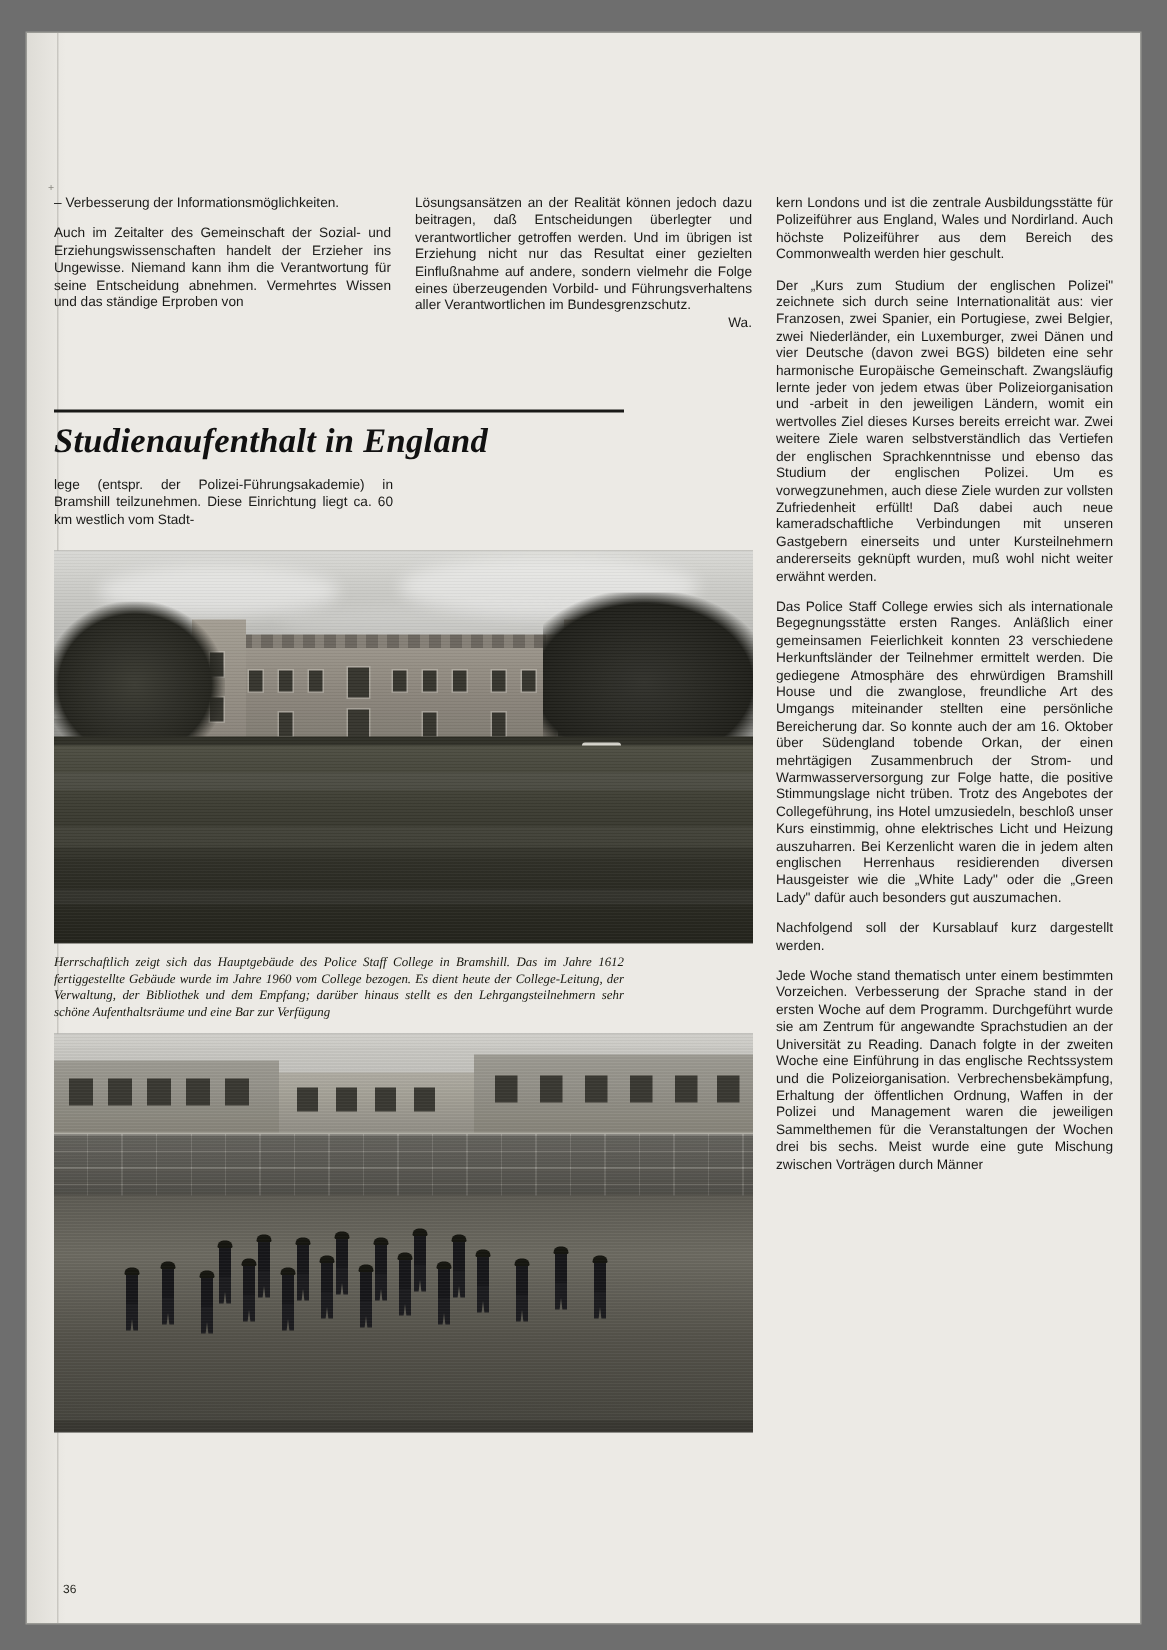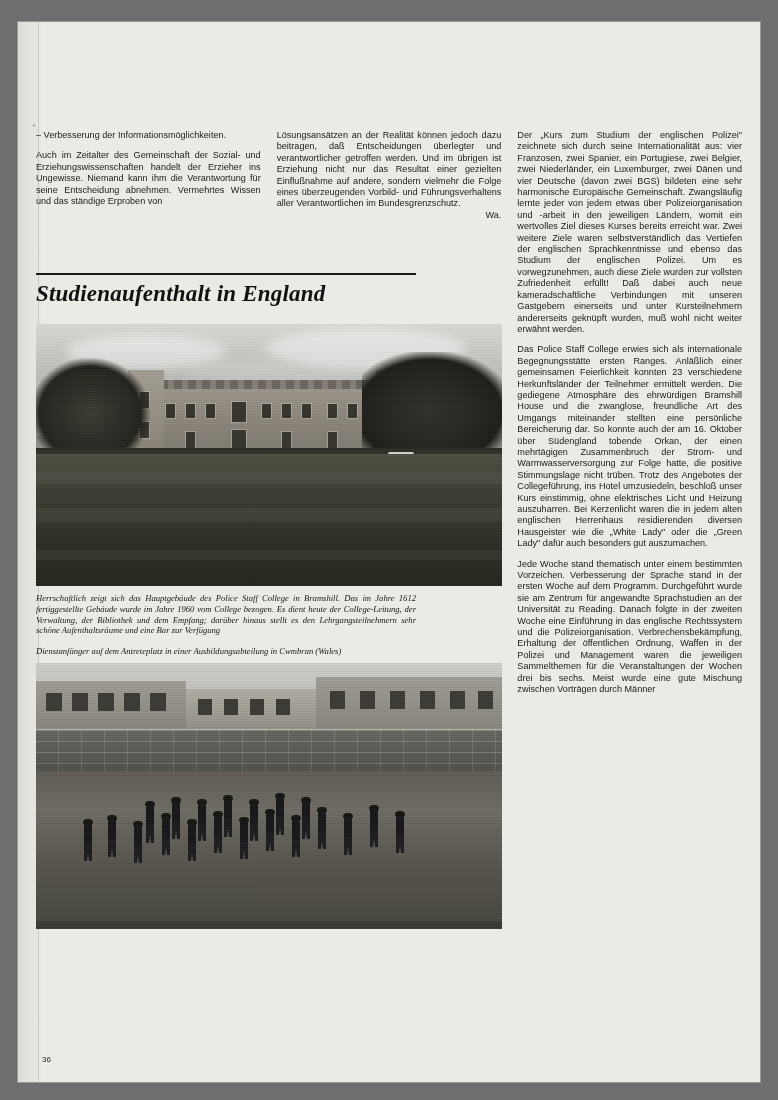--- a/index.html
+++ b/index.html
@@ -251,31 +251,36 @@
           <p>– Verbesserung der Informationsmöglichkeiten.</p>
           <p>Auch im Zeitalter des Gemeinschaft der Sozial- und Erziehungswissenschaften handelt der Erzieher ins Ungewisse. Niemand kann ihm die Verantwortung für seine Entscheidung abnehmen. Vermehrtes Wissen und das ständige Erproben von</p>
         </div>
 
         <div class="col pcol-mid">
           <p>Lösungsansätzen an der Realität können jedoch dazu beitragen, daß Entscheidungen überlegter und verantwortlicher getroffen werden. Und im übrigen ist Erziehung nicht nur das Resultat einer gezielten Einflußnahme auf andere, sondern vielmehr die Folge eines überzeugenden Vorbild- und Führungsverhaltens aller Verantwortlichen im Bundesgrenzschutz.</p>
           <p style="text-align:right;margin-top:-9px;">Wa.</p>
         </div>
 
         <div class="col pcol-right">
+          <p>kern Londons und ist die zentrale Ausbildungsstätte für Polizeiführer aus England, Wales und Nordirland. Auch höchste Polizeiführer aus dem Bereich des Commonwealth werden hier geschult.</p>
           <p>Der „Kurs zum Studium der englischen Polizei" zeichnete sich durch seine Internationalität aus: vier Franzosen, zwei Spanier, ein Portugiese, zwei Belgier, zwei Niederländer, ein Luxemburger, zwei Dänen und vier Deutsche (davon zwei BGS) bildeten eine sehr harmonische Europäische Gemeinschaft. Zwangsläufig lernte jeder von jedem etwas über Polizeiorganisation und -arbeit in den jeweiligen Ländern, womit ein wertvolles Ziel dieses Kurses bereits erreicht war. Zwei weitere Ziele waren selbstverständlich das Vertiefen der englischen Sprachkenntnisse und ebenso das Studium der englischen Polizei. Um es vorwegzunehmen, auch diese Ziele wurden zur vollsten Zufriedenheit erfüllt! Daß dabei auch neue kameradschaftliche Verbindungen mit unseren Gastgebern einerseits und unter Kursteilnehmern andererseits geknüpft wurden, muß wohl nicht weiter erwähnt werden.</p>
           <p>Das Police Staff College erwies sich als internationale Begegnungsstätte ersten Ranges. Anläßlich einer gemeinsamen Feierlichkeit konnten 23 verschiedene Herkunftsländer der Teilnehmer ermittelt werden. Die gediegene Atmosphäre des ehrwürdigen Bramshill House und die zwanglose, freundliche Art des Umgangs miteinander stellten eine persönliche Bereicherung dar. So konnte auch der am 16. Oktober über Südengland tobende Orkan, der einen mehrtägigen Zusammenbruch der Strom- und Warmwasserversorgung zur Folge hatte, die positive Stimmungslage nicht trüben. Trotz des Angebotes der Collegeführung, ins Hotel umzusiedeln, beschloß unser Kurs einstimmig, ohne elektrisches Licht und Heizung auszuharren. Bei Kerzenlicht waren die in jedem alten englischen Herrenhaus residierenden diversen Hausgeister wie die „White Lady" oder die „Green Lady" dafür auch besonders gut auszumachen.</p>
+          <p>Nachfolgend soll der Kursablauf kurz dargestellt werden.</p>
           <p>Jede Woche stand thematisch unter einem bestimmten Vorzeichen. Verbesserung der Sprache stand in der ersten Woche auf dem Programm. Durchgeführt wurde sie am Zentrum für angewandte Sprachstudien an der Universität zu Reading. Danach folgte in der zweiten Woche eine Einführung in das englische Rechtssystem und die Polizeiorganisation. Verbrechensbekämpfung, Erhaltung der öffentlichen Ordnung, Waffen in der Polizei und Management waren die jeweiligen Sammelthemen für die Veranstaltungen der Wochen drei bis sechs. Meist wurde eine gute Mischung zwischen Vorträgen durch Männer</p>
         </div>
       </div>
 
       <div style="position:absolute; left:0; top:143px; width:380px;">
         <div class="rule"></div>
         <div class="headline">Studienaufenthalt in England</div>
 
         <div class="cols">
+          <div class="col">
+            <p>lege (entspr. der Polizei-Führungsakademie) in Bramshill teilzunehmen. Diese Einrichtung liegt ca. 60 km westlich vom Stadt-</p>
+          </div>
         </div>
 
         <div class="photo ph1 wide-block">
           <div class="sky"></div>
           <div class="cloud" style="left:30px;top:10px;width:160px;height:34px;"></div>
           <div class="cloud" style="left:230px;top:4px;width:200px;height:40px;"></div>
           <div class="cloud" style="left:150px;top:36px;width:230px;height:24px;opacity:.35;"></div>
 
           <div class="house">
             <div class="win" style="left:14px;top:16px;width:9px;height:14px;"></div>
@@ -312,21 +317,20 @@
           <div class="lawn">
             <div class="lawnband" style="top:18px;height:12px;"></div>
             <div class="lawnband" style="top:54px;height:14px;"></div>
             <div class="lawnband" style="top:96px;height:10px;"></div>
           </div>
           <div class="grain"></div>
         </div>
 
         <div class="caption">Herrschaftlich zeigt sich das Hauptgebäude des Police Staff College in Bramshill. Das im Jahre 1612 fertiggestellte Gebäude wurde im Jahre 1960 vom College bezogen. Es dient heute der College-Leitung, der Verwaltung, der Bibliothek und dem Empfang; darüber hinaus stellt es den Lehrgangsteilnehmern sehr schöne Aufenthaltsräume und eine Bar zur Verfügung</div>
 
-        <div class="caption above">Dienstanfänger auf dem Antreteplatz in einer Ausbildungsabteilung in Cwmbran (Wales)</div>
 
         <div class="photo ph2 wide-block">
           <div class="sky2"></div>
           <div class="bldg" style="left:0px;width:150px;">
             <div class="bldgwin" style="left:10px;top:12px;width:16px;height:18px;"></div>
             <div class="bldgwin" style="left:36px;top:12px;width:16px;height:18px;"></div>
             <div class="bldgwin" style="left:62px;top:12px;width:16px;height:18px;"></div>
             <div class="bldgwin" style="left:88px;top:12px;width:16px;height:18px;"></div>
             <div class="bldgwin" style="left:114px;top:12px;width:16px;height:18px;"></div>
           </div>

